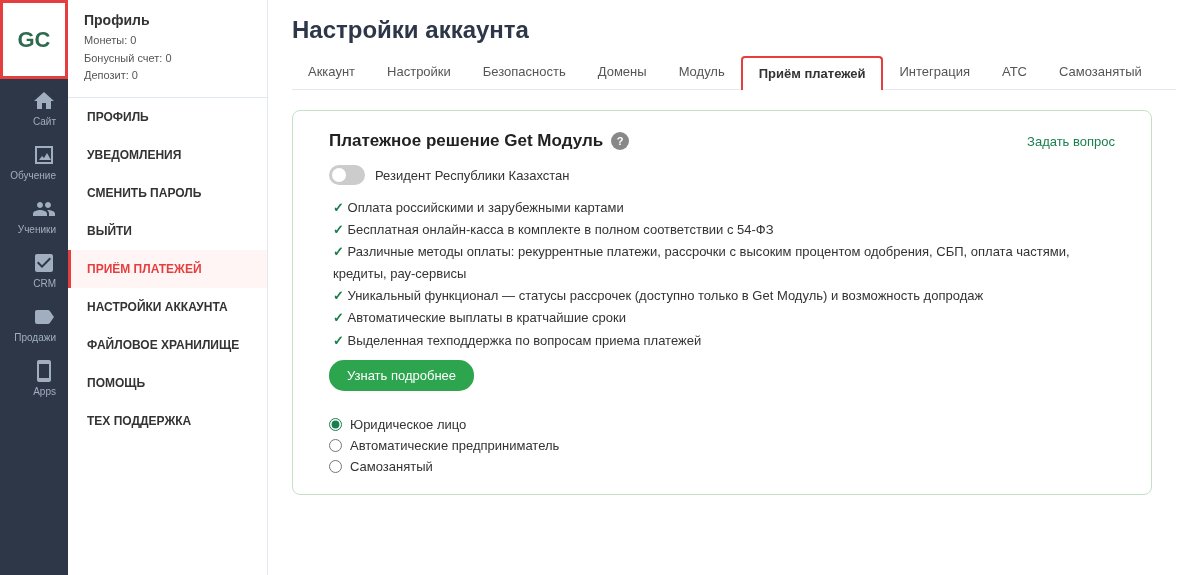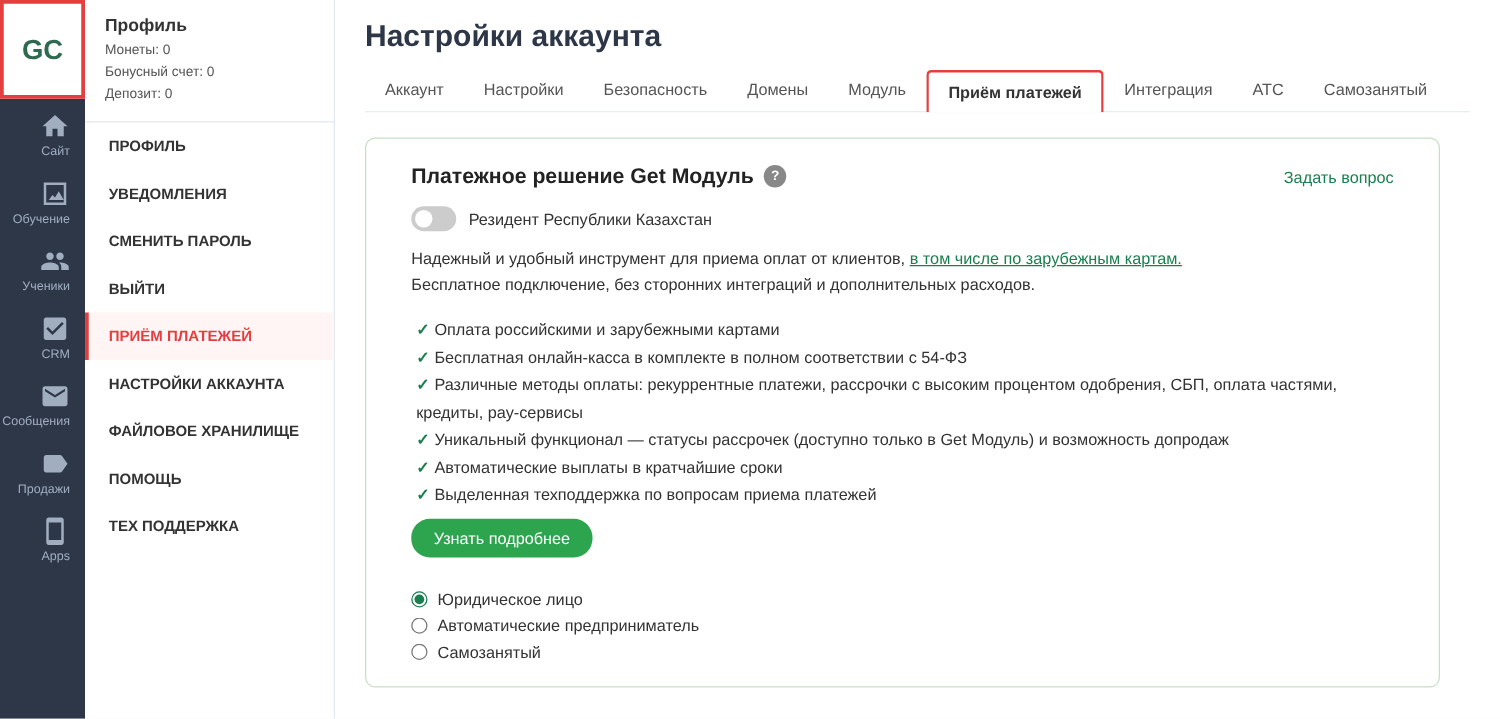--- a/index.html
+++ b/index.html
@@ -284,26 +284,20 @@
     <span class="icon-label">Ученики</span>
   </div>
 
   <div class="nav-icon-item">
     <svg viewBox="0 0 24 24">
         <path d="M19 3H5c-1.1 0-2 .9-2 2v14c0 1.1.9 2 2 2h14c1.1 0 2-.9 2-2V5c0-1.1-.9-2-2-2zm-9 14l-5-5 1.41-1.41L10 14.17l7.59-7.59L19 8l-9 9z"></path>
       </svg>
     <span class="icon-label">CRM</span>
   </div>
 
-  <div class="nav-icon-item">
-    <svg viewBox="0 0 24 24">
-        <path d="M20 4H4c-1.1 0-2 .9-2 2v12c0 1.1.9 2 2 2h16c1.1 0 2-.9 2-2V6c0-1.1-.9-2-2-2zm0 4l-8 5-8-5V6l8 5 8-5v2z"></path>
-      </svg>
-    <span class="icon-label">Сообщения</span>
-  </div>
 
   <div class="nav-icon-item">
     <svg viewBox="0 0 24 24">
         <path d="M17.63 5.84C17.27 5.33 16.67 5 16 5L5 5.01C3.9 5.01 3 5.9 3 7v10c0 1.1.9 1.99 2 1.99L16 19c.67 0 1.27-.33 1.63-.84L22 12l-4.37-6.16z"></path>
       </svg>
     <span class="icon-label">Продажи</span>
   </div>
 
   <div class="nav-icon-item">
     <svg viewBox="0 0 24 24">
@@ -356,26 +350,20 @@
           <span class="help-icon">?</span>
         </div>
         <a class="ask-link" href="#">Задать вопрос</a>
       </div>
 
       <div class="toggle-row">
         <div class="toggle"></div>
         <span class="toggle-label">Резидент Республики Казахстан</span>
       </div>
 
-      <p class="description-text">
-        <span>Надежный и удобный инструмент для приема оплат от клиентов,</span>
-        <a href="#" style="color:#1a7f4e;">в том числе по зарубежным картам.</a>
-        <br>
-        <span>Бесплатное подключение, без сторонних интеграций и дополнительных расходов.</span>
-      </p>
 
       <ul class="features-list">
         <li>Оплата российскими и зарубежными картами</li>
         <li>Бесплатная онлайн-касса в комплекте в полном соответствии с 54-ФЗ</li>
         <li>Различные методы оплаты: рекуррентные платежи, рассрочки с высоким процентом одобрения, СБП, оплата частями, кредиты, рау-сервисы</li>
         <li>Уникальный функционал — статусы рассрочек (доступно только в Get Модуль) и возможность допродаж</li>
         <li>Автоматические выплаты в кратчайшие сроки</li>
         <li>Выделенная техподдержка по вопросам приема платежей</li>
       </ul>
 

